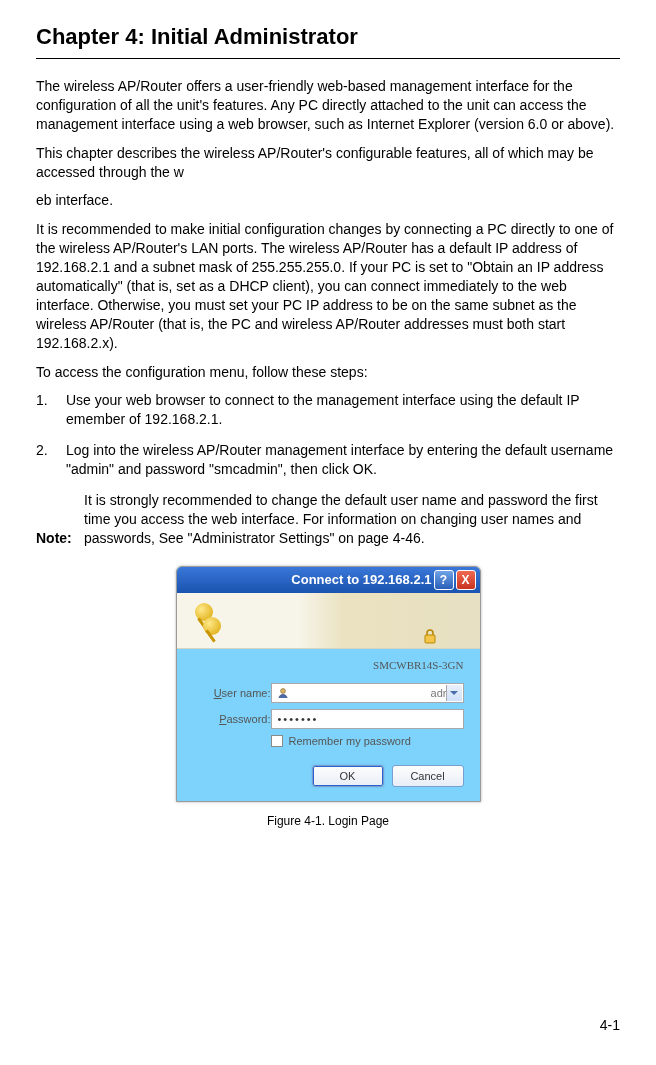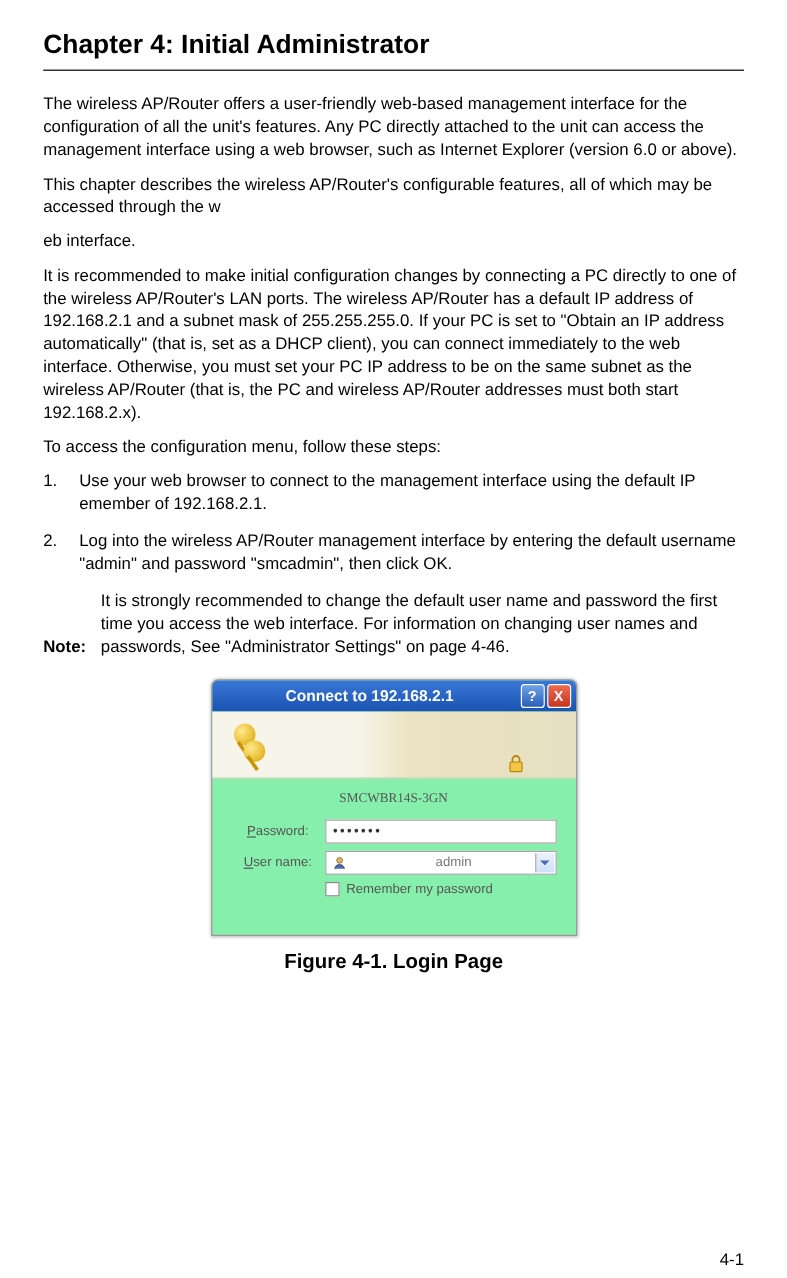--- a/index.html
+++ b/index.html
@@ -51,22 +51,22 @@
     }
     .note-body { flex: 1; }
 
     
     .dialog-wrap { text-align: center; }
     .dialog {
       width: 305px;
       margin: 8px auto 12px auto;
       border: 1px solid #9a9a9a;
       border-radius: 6px 6px 0 0;
-      background: #86efac;
-      text-align: center;
+      background: #7dd3fc;
+      text-align: right;
       font-family: Tahoma, Arial, sans-serif;
       box-shadow: 0 0 3px rgba(0,0,0,.3);
     }
     .titlebar {
       height: 26px;
       background: linear-gradient(to bottom, #3a77d8, #1a53b0);
       border-radius: 5px 5px 0 0;
       display: flex;
       align-items: center;
       padding: 0 4px 0 8px;
@@ -213,27 +213,27 @@
       background: linear-gradient(to bottom, #fdfdfd, #e8eef7);
       font-size: 11px;
       color: #333;
       display: flex;
       align-items: center;
       justify-content: center;
     }
     .dlg-btn.primary { box-shadow: 0 0 0 1px #2a62c9 inset, 0 0 2px #6ea2ef; }
 
     .figure-caption {
-      font-weight: bold;
-      font-size: 17px;
+      font-weight: normal;
+      font-size: 12px;
       margin-top: 6px;
     }
     .page-num {
       position: absolute;
-      bottom: 8px;
+      bottom: 32px;
       right: 36px;
       font-size: 14px;
     }
   </style>
 </head>
 <body>
 
 <h1 class="chapter-title">Chapter 4: Initial Administrator</h1>
 
 <p class="para">The wireless AP/Router offers a user-friendly web-based management interface for the configuration of all the unit's features. Any PC directly attached to the unit can access the management interface using a web browser, such as Internet Explorer (version 6.0 or above).</p>
@@ -274,42 +274,46 @@
         <svg width="18" height="18" viewBox="0 0 18 18">
           <rect x="4" y="8" width="10" height="8" rx="1" fill="#f3c64b" stroke="#b98500"></rect>
           <path d="M6 8 V6 a3 3 0 0 1 6 0 V8" fill="none" stroke="#b98500" stroke-width="1.5"></path>
         </svg>
       </div>
     </div>
     <div class="dlg-body">
       <div class="realm">SMCWBR14S-3GN</div>
 
       <div class="field-row">
-        <div class="field-label"><span class="accel">P</span><span>assword:</span></div>
-        <div class="textbox">•••••••</div>
-      </div>
-
-      <div class="field-row">
         <div class="field-label"><span class="accel">U</span><span>ser name:</span></div>
         <div class="combo">
           <span class="combo-icon">
             <svg width="12" height="12" viewBox="0 0 12 12">
               <circle cx="6" cy="4" r="2.4" fill="#d9b66a" stroke="#7a5b1a" stroke-width="0.6"></circle>
               <path d="M2 11c0-2.2 1.8-3.6 4-3.6s4 1.4 4 3.6" fill="#4d6aa8" stroke="#2b3f6a" stroke-width="0.6"></path>
             </svg>
           </span>
           <span class="combo-value">admin</span>
           <span class="combo-drop"></span>
         </div>
       </div>
 
+      <div class="field-row">
+        <div class="field-label"><span class="accel">P</span><span>assword:</span></div>
+        <div class="textbox">•••••••</div>
+      </div>
+
       <div class="remember-row">
         <span class="checkbox"></span>
         <span><span class="accel">R</span><span>emember my password</span></span>
       </div>
 
+      <div class="dlg-buttons">
+        <div class="dlg-btn primary">OK</div>
+        <div class="dlg-btn">Cancel</div>
+      </div>
     </div>
   </div>
 
   <div class="figure-caption">Figure 4-1.   Login Page</div>
 </div>
 
 <div class="page-num">4-1</div>
 
 </body></html>

